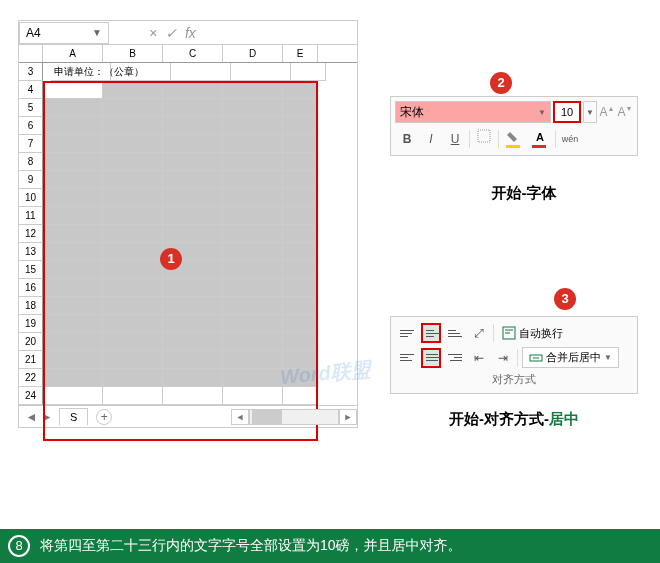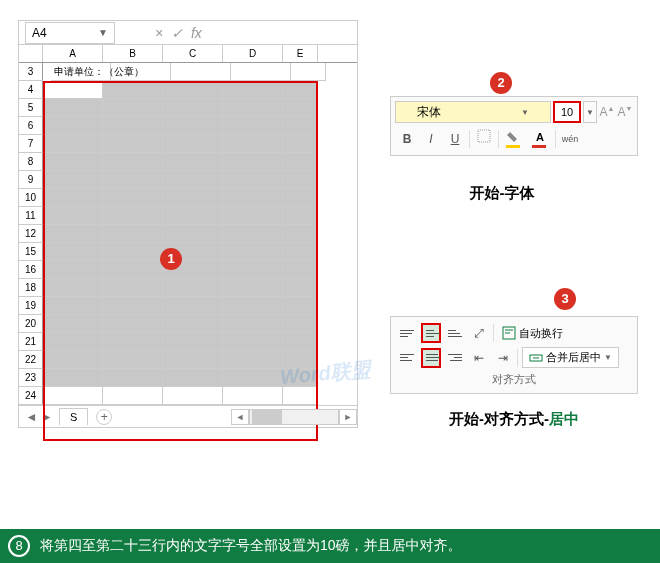--- a/index.html
+++ b/index.html
@@ -1,21 +1,21 @@
 <!DOCTYPE html>
 <html><head>
 <meta charset="utf-8">
 <style>
 * { box-sizing: border-box; margin: 0; padding: 0; }
 body { font-family: "Microsoft YaHei", Arial, sans-serif; font-size: 12px; background: #fff; width: 660px; height: 563px; position: relative; }
 
 
 .spreadsheet { position: absolute; left: 18px; top: 20px; width: 340px; border: 1px solid #ccc; }
 .namebox-row { display: flex; align-items: center; height: 24px; border-bottom: 1px solid #ccc; background: #fff; }
-.namebox { width: 90px; height: 22px; border: 1px solid #ccc; margin-left: 6px; display: flex; align-items: center; padding: 0 6px; justify-content: space-between; }
+.namebox { width: 90px; height: 22px; border: 1px solid #ccc; margin-left: 0; display: flex; align-items: center; padding: 0 6px; justify-content: space-between; }
 .namebox-dd { color: #666; font-size: 10px; }
 .formula-icons { margin-left: 40px; display: flex; gap: 8px; align-items: center; color: #999; }
 .formula-icons span { font-size: 14px; font-style: italic; }
 
 .col-headers { display: flex; height: 18px; border-bottom: 1px solid #999; font-size: 10px; }
 .col-h { border-right: 1px solid #ccc; text-align: center; line-height: 18px; background: #fff; }
 .row-h-col { width: 24px; }
 .col-a { width: 60px; }
 .col-b { width: 60px; }
 .col-c { width: 60px; }
@@ -44,21 +44,21 @@
 
 
 .badge { position: absolute; width: 22px; height: 22px; background: #d93025; color: #fff; border-radius: 50%; text-align: center; line-height: 22px; font-size: 13px; font-weight: bold; z-index: 10; }
 .b1 { left: 160px; top: 248px; }
 .b2 { left: 490px; top: 72px; }
 .b3 { left: 554px; top: 288px; }
 
 
 .font-panel { position: absolute; left: 390px; top: 96px; width: 248px; border: 1px solid #ccc; background: #fafafa; padding: 4px; }
 .fp-row1 { display: flex; gap: 2px; align-items: center; }
-.font-sel { flex: 1; height: 22px; border: 1px solid #ccc; background: #fef9c3; display: flex; align-items: center; padding: 0 21px; justify-content: space-between; text-align: right; }
+.font-sel { flex: 1; height: 22px; border: 1px solid #ccc; background: #fca5a5; display: flex; align-items: center; padding: 0 4px; justify-content: space-between; text-align: right; }
 .fsize { width: 28px; height: 22px; border: 2px solid #d00; background: #fff; text-align: center; line-height: 18px; font-size: 11px; }
 .fsize-dd { width: 14px; height: 22px; border: 1px solid #ccc; text-align: center; font-size: 8px; line-height: 22px; color: #666; }
 .incdec { width: 16px; text-align: center; color: #999; font-size: 12px; }
 .fp-row2 { display: flex; gap: 4px; align-items: center; margin-top: 4px; padding: 2px; }
 .fmt-btn { width: 20px; height: 20px; text-align: center; line-height: 20px; font-size: 12px; color: #555; }
 .fmt-btn.bold { font-weight: bold; }
 .fmt-btn.it { font-style: italic; }
 .fmt-btn.ul { text-decoration: underline; }
 .sep { width: 1px; height: 18px; background: #ddd; }
 .color-sw { width: 22px; height: 18px; position: relative; text-align: center; }
@@ -188,20 +188,28 @@
       </div>
       <div class="grid-row">
         <div class="row-h">12</div>
         <div class="cell col-a sel"></div>
         <div class="cell col-b sel"></div>
         <div class="cell col-c sel"></div>
         <div class="cell col-d sel"></div>
         <div class="cell col-e sel"></div>
       </div>
       <div class="grid-row">
+        <div class="row-h">13</div>
+        <div class="cell col-a sel"></div>
+        <div class="cell col-b sel"></div>
+        <div class="cell col-c sel"></div>
+        <div class="cell col-d sel"></div>
+        <div class="cell col-e sel"></div>
+      </div>
+      <div class="grid-row">
         <div class="row-h">15</div>
         <div class="cell col-a sel"></div>
         <div class="cell col-b sel"></div>
         <div class="cell col-c sel"></div>
         <div class="cell col-d sel"></div>
         <div class="cell col-e sel"></div>
       </div>
       <div class="grid-row">
         <div class="row-h">16</div>
         <div class="cell col-a sel"></div>
@@ -237,28 +245,20 @@
       <div class="grid-row">
         <div class="row-h">21</div>
         <div class="cell col-a sel"></div>
         <div class="cell col-b sel"></div>
         <div class="cell col-c sel"></div>
         <div class="cell col-d sel"></div>
         <div class="cell col-e sel"></div>
       </div>
       <div class="grid-row">
         <div class="row-h">22</div>
-        <div class="cell col-a sel"></div>
-        <div class="cell col-b sel"></div>
-        <div class="cell col-c sel"></div>
-        <div class="cell col-d sel"></div>
-        <div class="cell col-e sel"></div>
-      </div>
-      <div class="grid-row">
-        <div class="row-h">23</div>
         <div class="cell col-a sel"></div>
         <div class="cell col-b sel"></div>
         <div class="cell col-c sel"></div>
         <div class="cell col-d sel"></div>
         <div class="cell col-e sel"></div>
       </div>
       <div class="grid-row">
         <div class="row-h">24</div>
         <div class="cell col-a"></div>
         <div class="cell col-b"></div>
@@ -317,21 +317,21 @@
       <div class="color-bar" style="background:#ffcc00"></div>
     </div>
     <div class="color-sw">
       <span style="font-size:11px;font-weight:bold">A</span>
       <div class="color-bar" style="background:#d93025"></div>
     </div>
     <div class="sep"></div>
     <div class="fmt-btn" style="font-size:9px">wén</div>
   </div>
 </div>
-<div class="section-title" style="position:absolute;left:378px;top:176px;width:248px">开始-字体</div>
+<div class="section-title" style="position:absolute;left:400px;top:176px;width:248px">开始-字体</div>
 
 <div class="align-panel">
   <div class="ap-row">
     <div class="al-btn">
         <div class="ln l"></div>
         <div class="ln m"></div>
         <div class="ln s"></div>
       </div>
     <div class="al-btn active">
         <div class="ln s"></div>

